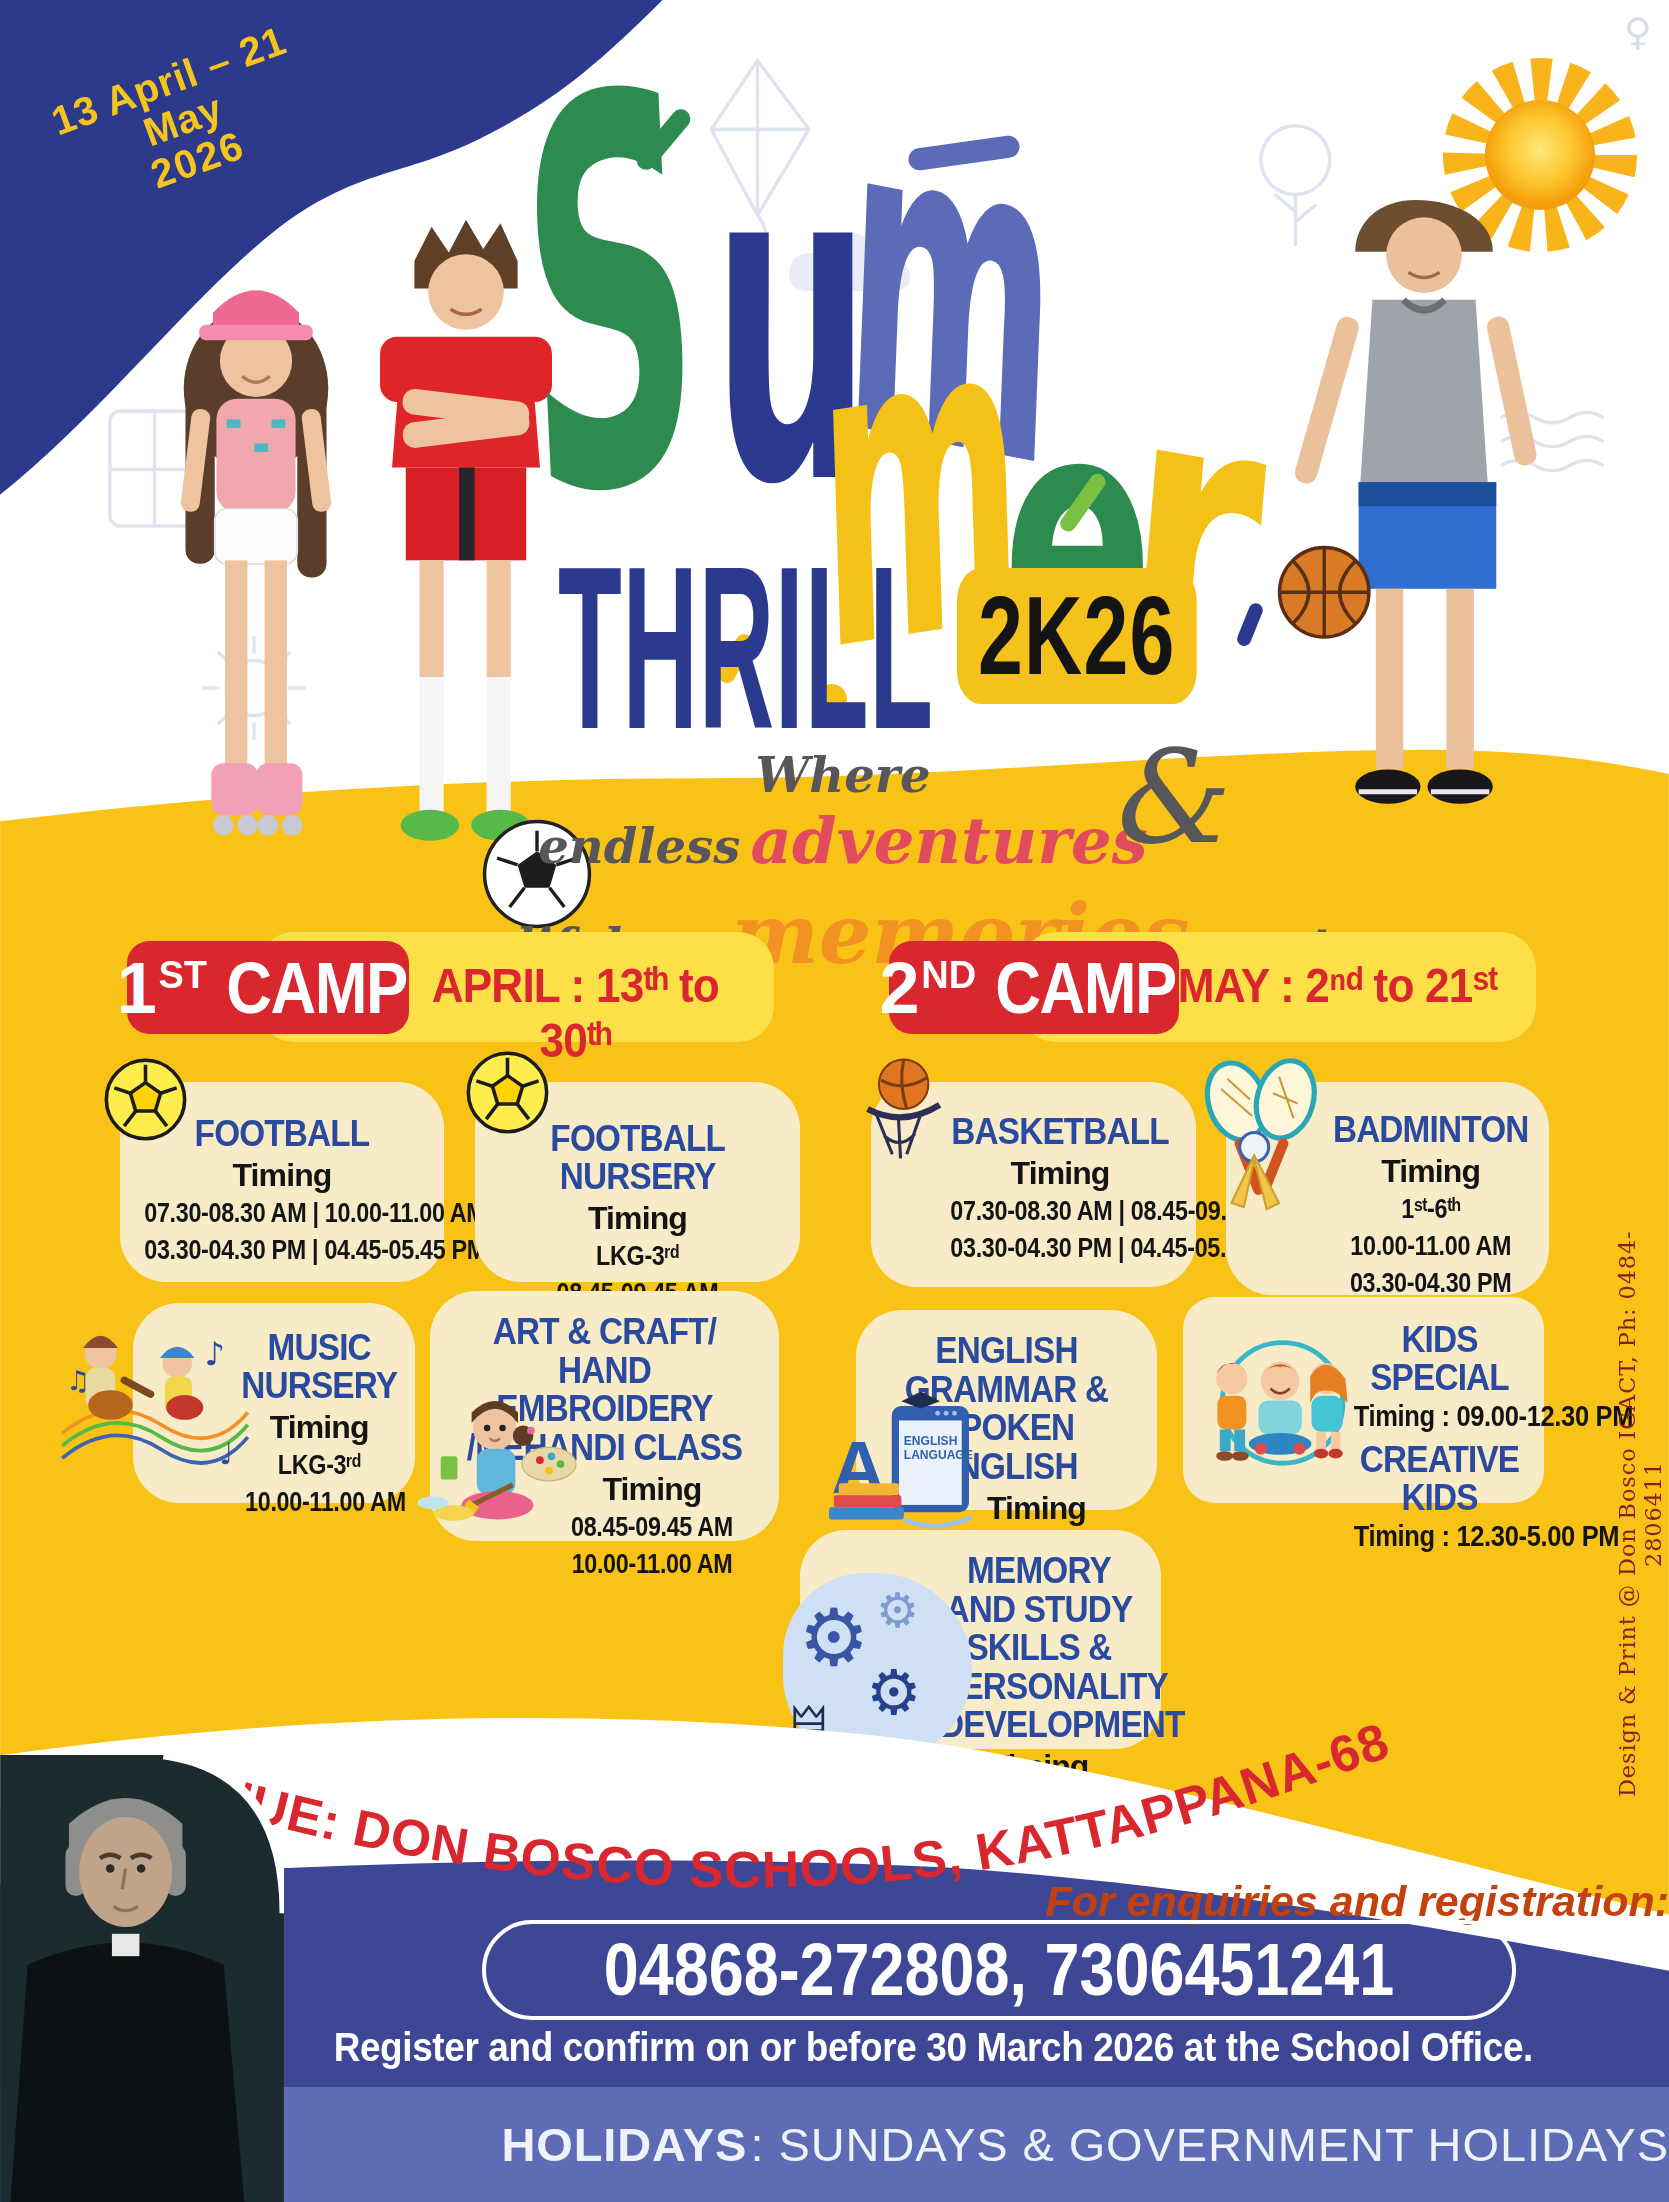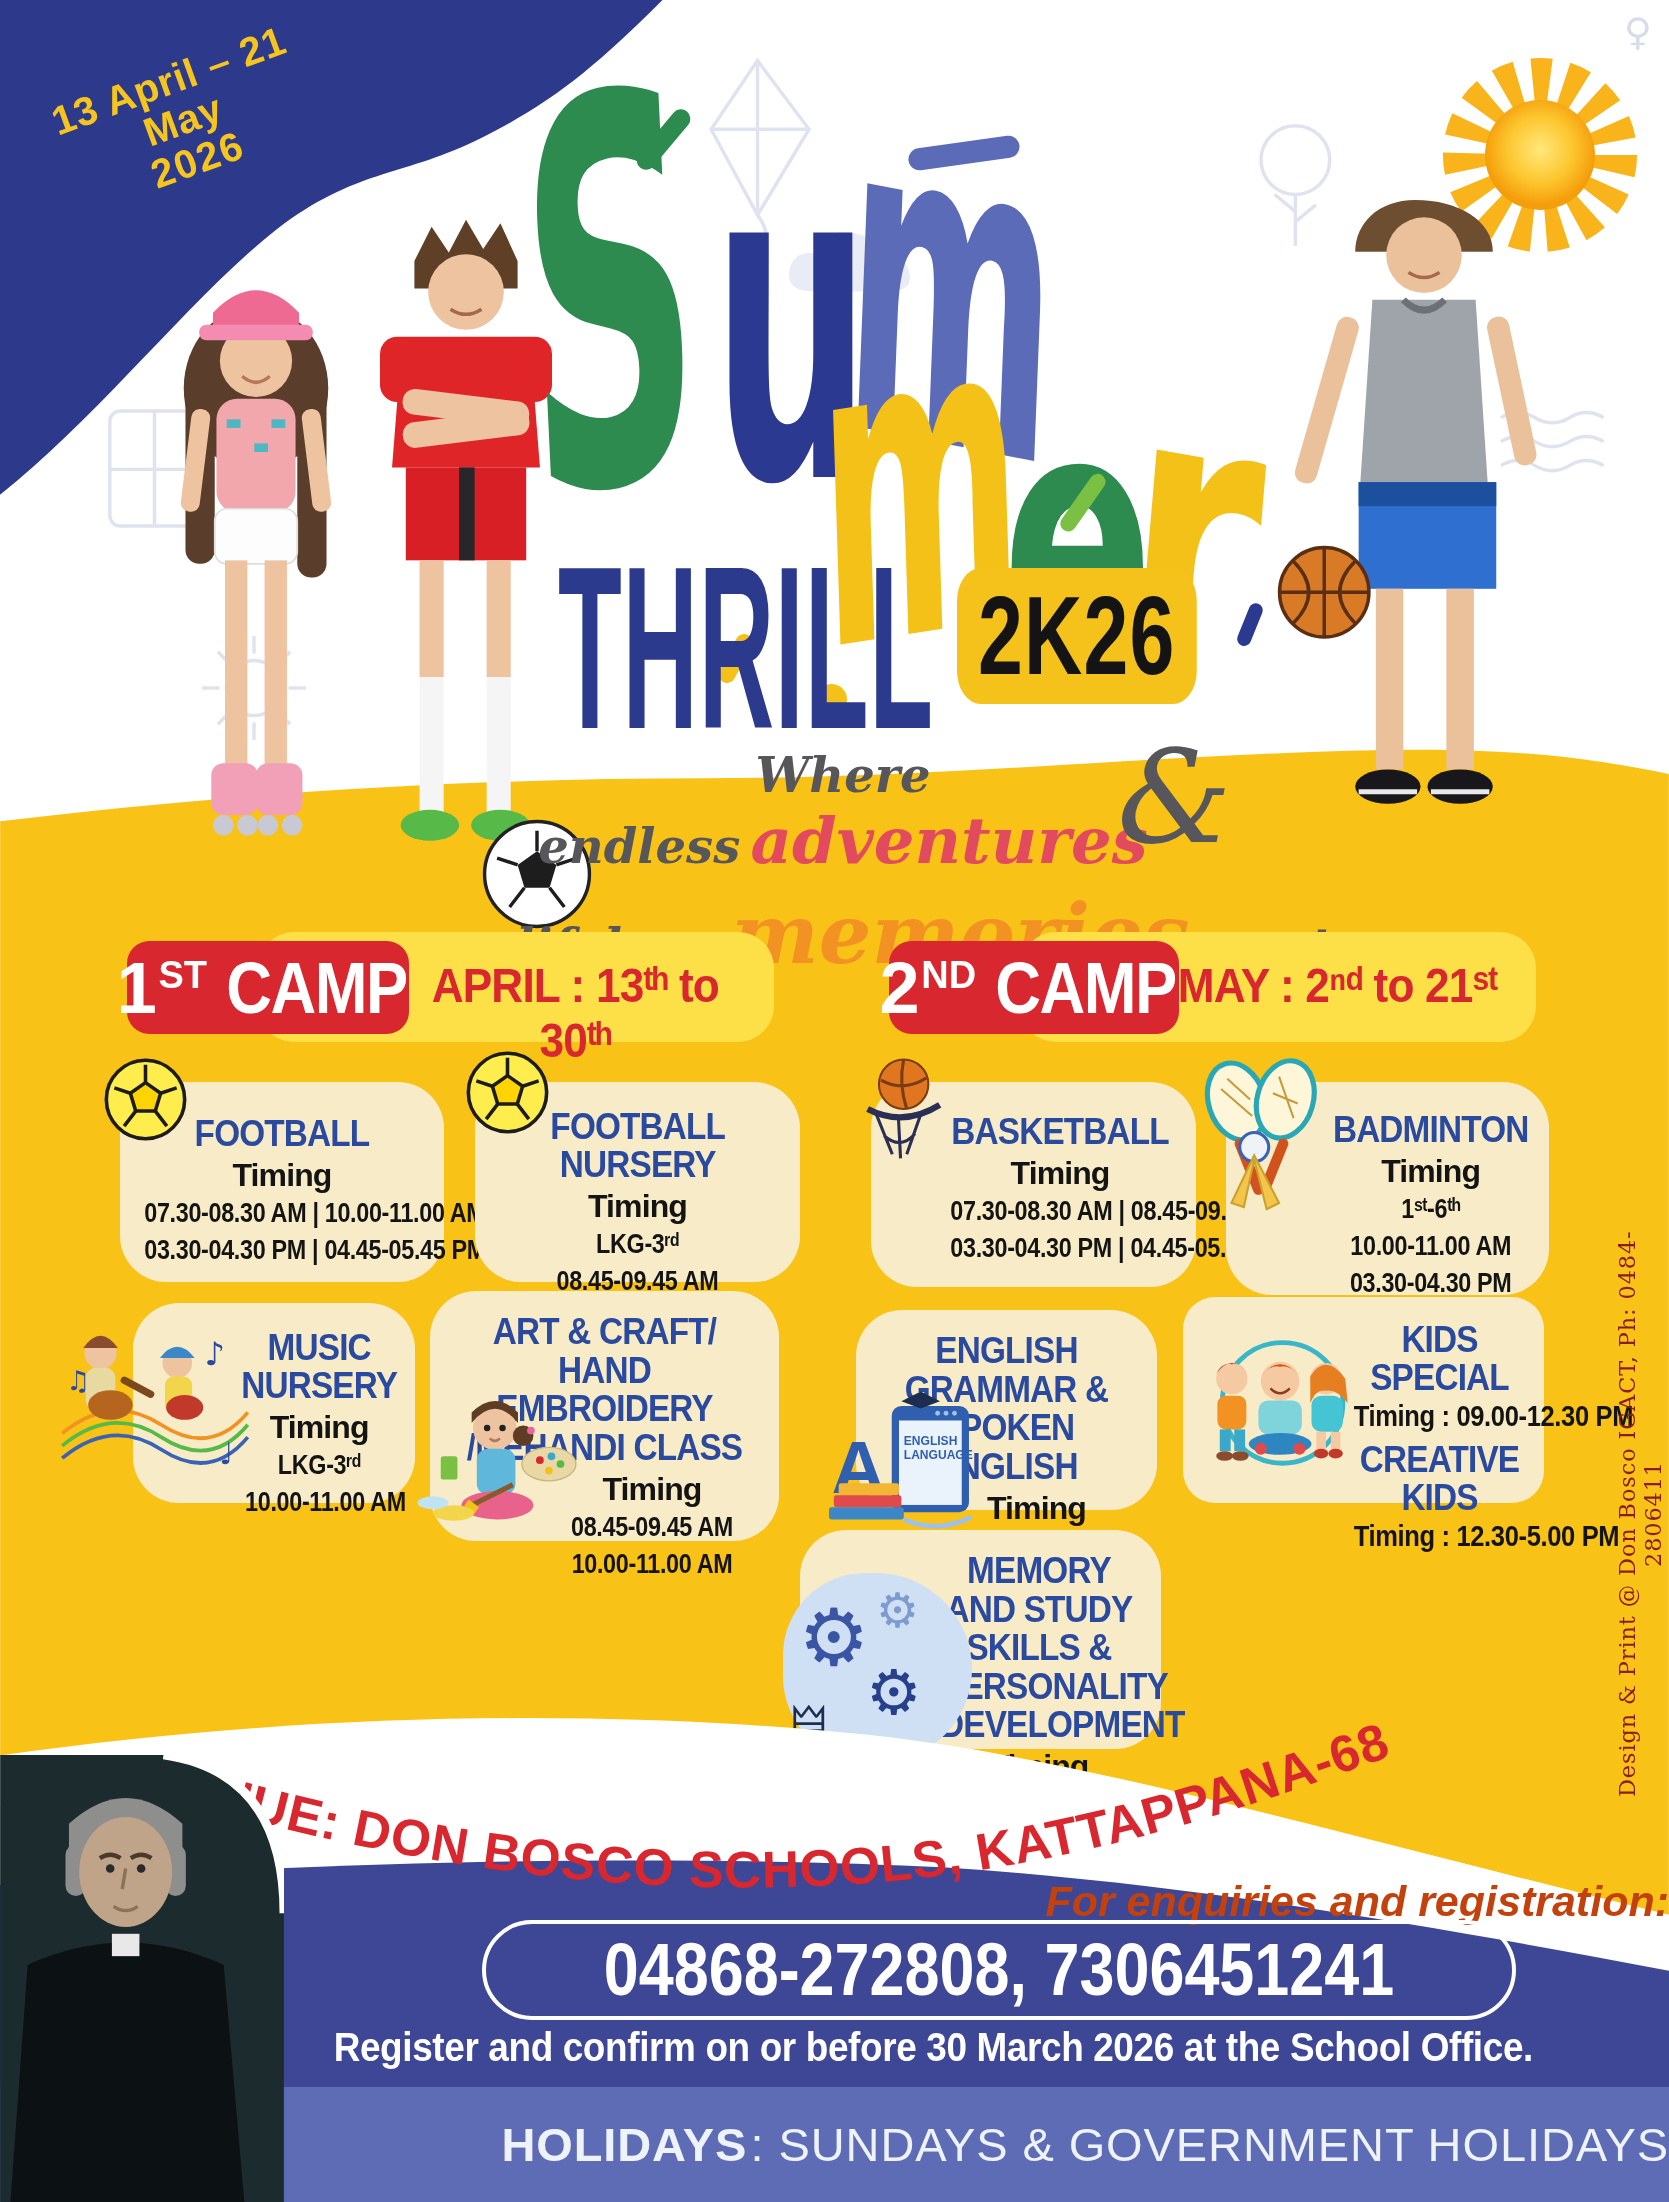--- a/index.html
+++ b/index.html
@@ -265,21 +265,21 @@
     <div class="timing">Timing</div>
     <div class="tline">07.30-08.30 AM | 10.00-11.00 AM</div>
     <div class="tline">03.30-04.30 PM | 04.45-05.45 PM</div>
     <svg class="icon" style="left:-19px;top:-27.5px" width="89" height="89" viewBox="0 0 100 100">
       <circle cx="50" cy="50" r="44" fill="#ffec4d" stroke="#1c1c1c" stroke-width="4"></circle>
       <path d="M50,31 L67,43 L61,63 L39,63 L33,43 Z" fill="#ffd400" stroke="#1c1c1c" stroke-width="4" stroke-linejoin="round"></path>
       <path d="M50,31 V11 M67,43 L85,37 M61,63 L74,80 M39,63 L26,80 M33,43 L15,37" stroke="#1c1c1c" stroke-width="4"></path>
     </svg>
   </div>
 
-  <div class="card" style="left:475px;top:1082px;width:325px;height:200px;padding-top:26px;box-sizing:border-box;">
+  <div class="card" style="left:475px;top:1082px;width:325px;height:200px;padding-top:38px;box-sizing:border-box;">
     <div class="card-title" style="width:70%;margin:0 15%;">FOOTBALL NURSERY</div>
     <div class="timing">Timing</div>
     <div class="tline">LKG-3ʳᵈ</div>
     <div class="tline">08.45-09.45 AM</div>
     <svg class="icon" style="left:-12px;top:-34px" width="89" height="89" viewBox="0 0 100 100">
       <circle cx="50" cy="50" r="44" fill="#ffec4d" stroke="#1c1c1c" stroke-width="4"></circle>
       <path d="M50,31 L67,43 L61,63 L39,63 L33,43 Z" fill="#ffd400" stroke="#1c1c1c" stroke-width="4" stroke-linejoin="round"></path>
       <path d="M50,31 V11 M67,43 L85,37 M61,63 L74,80 M39,63 L26,80 M33,43 L15,37" stroke="#1c1c1c" stroke-width="4"></path>
     </svg>
   </div>

